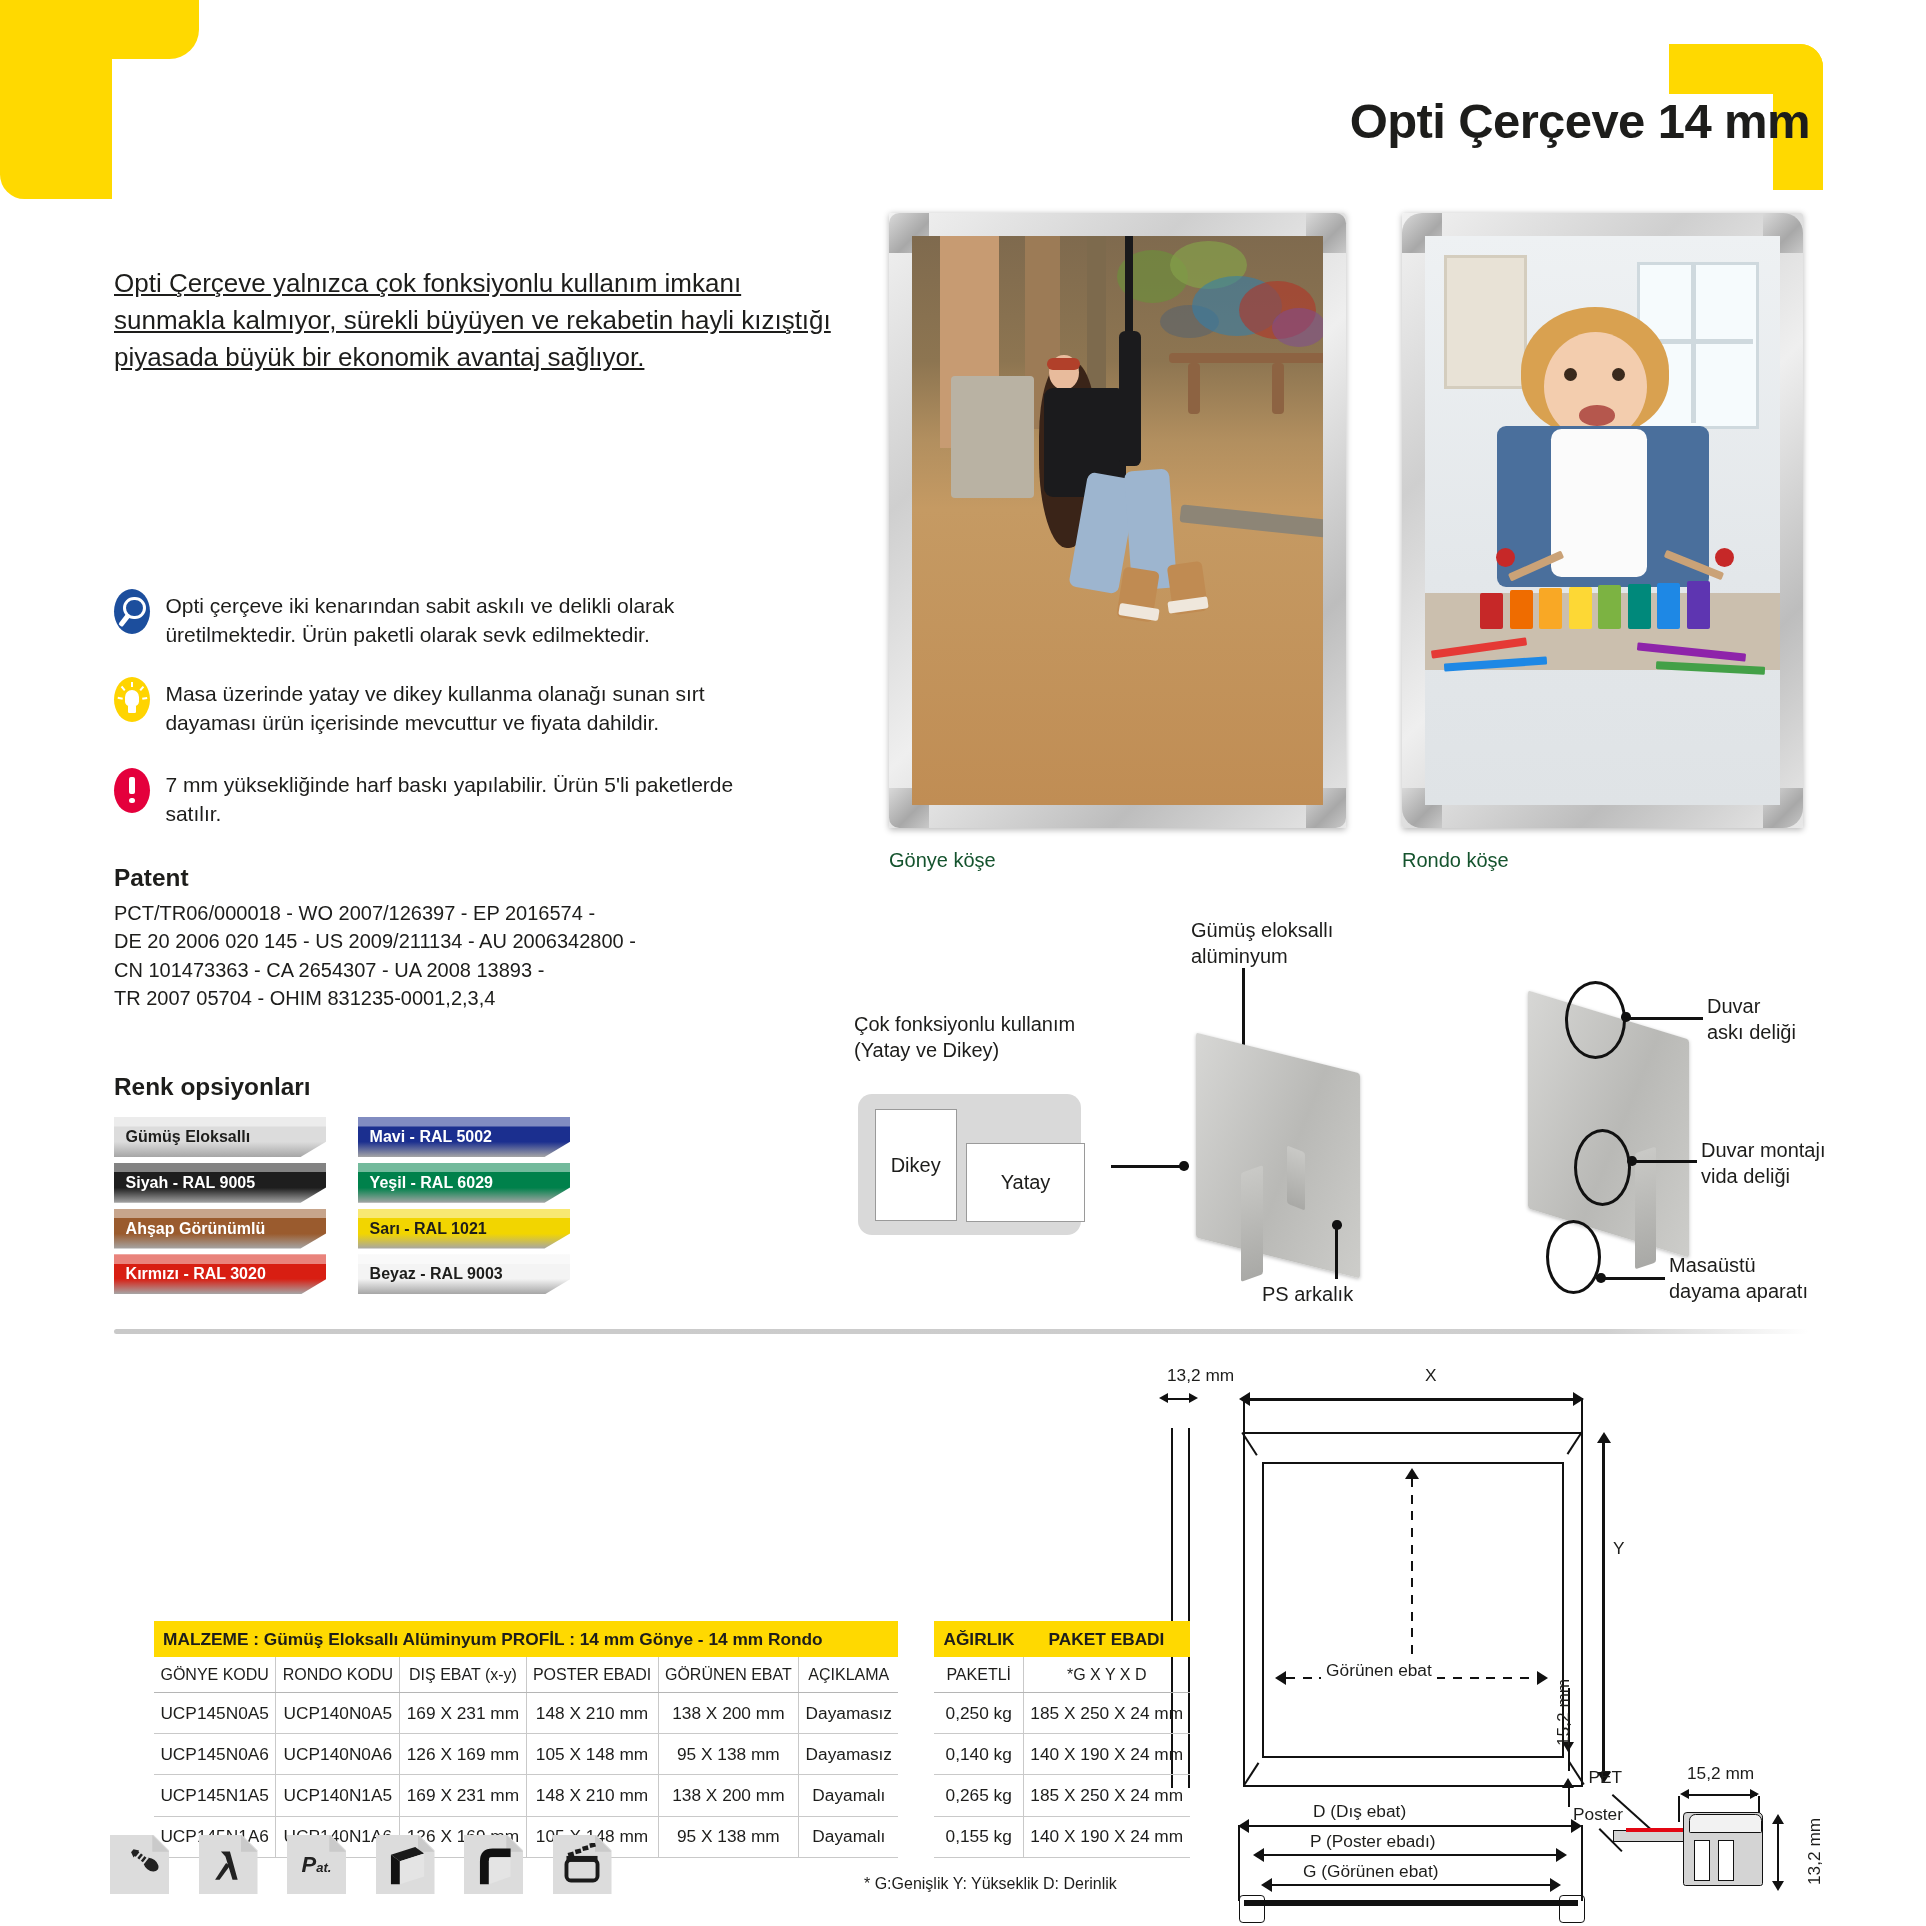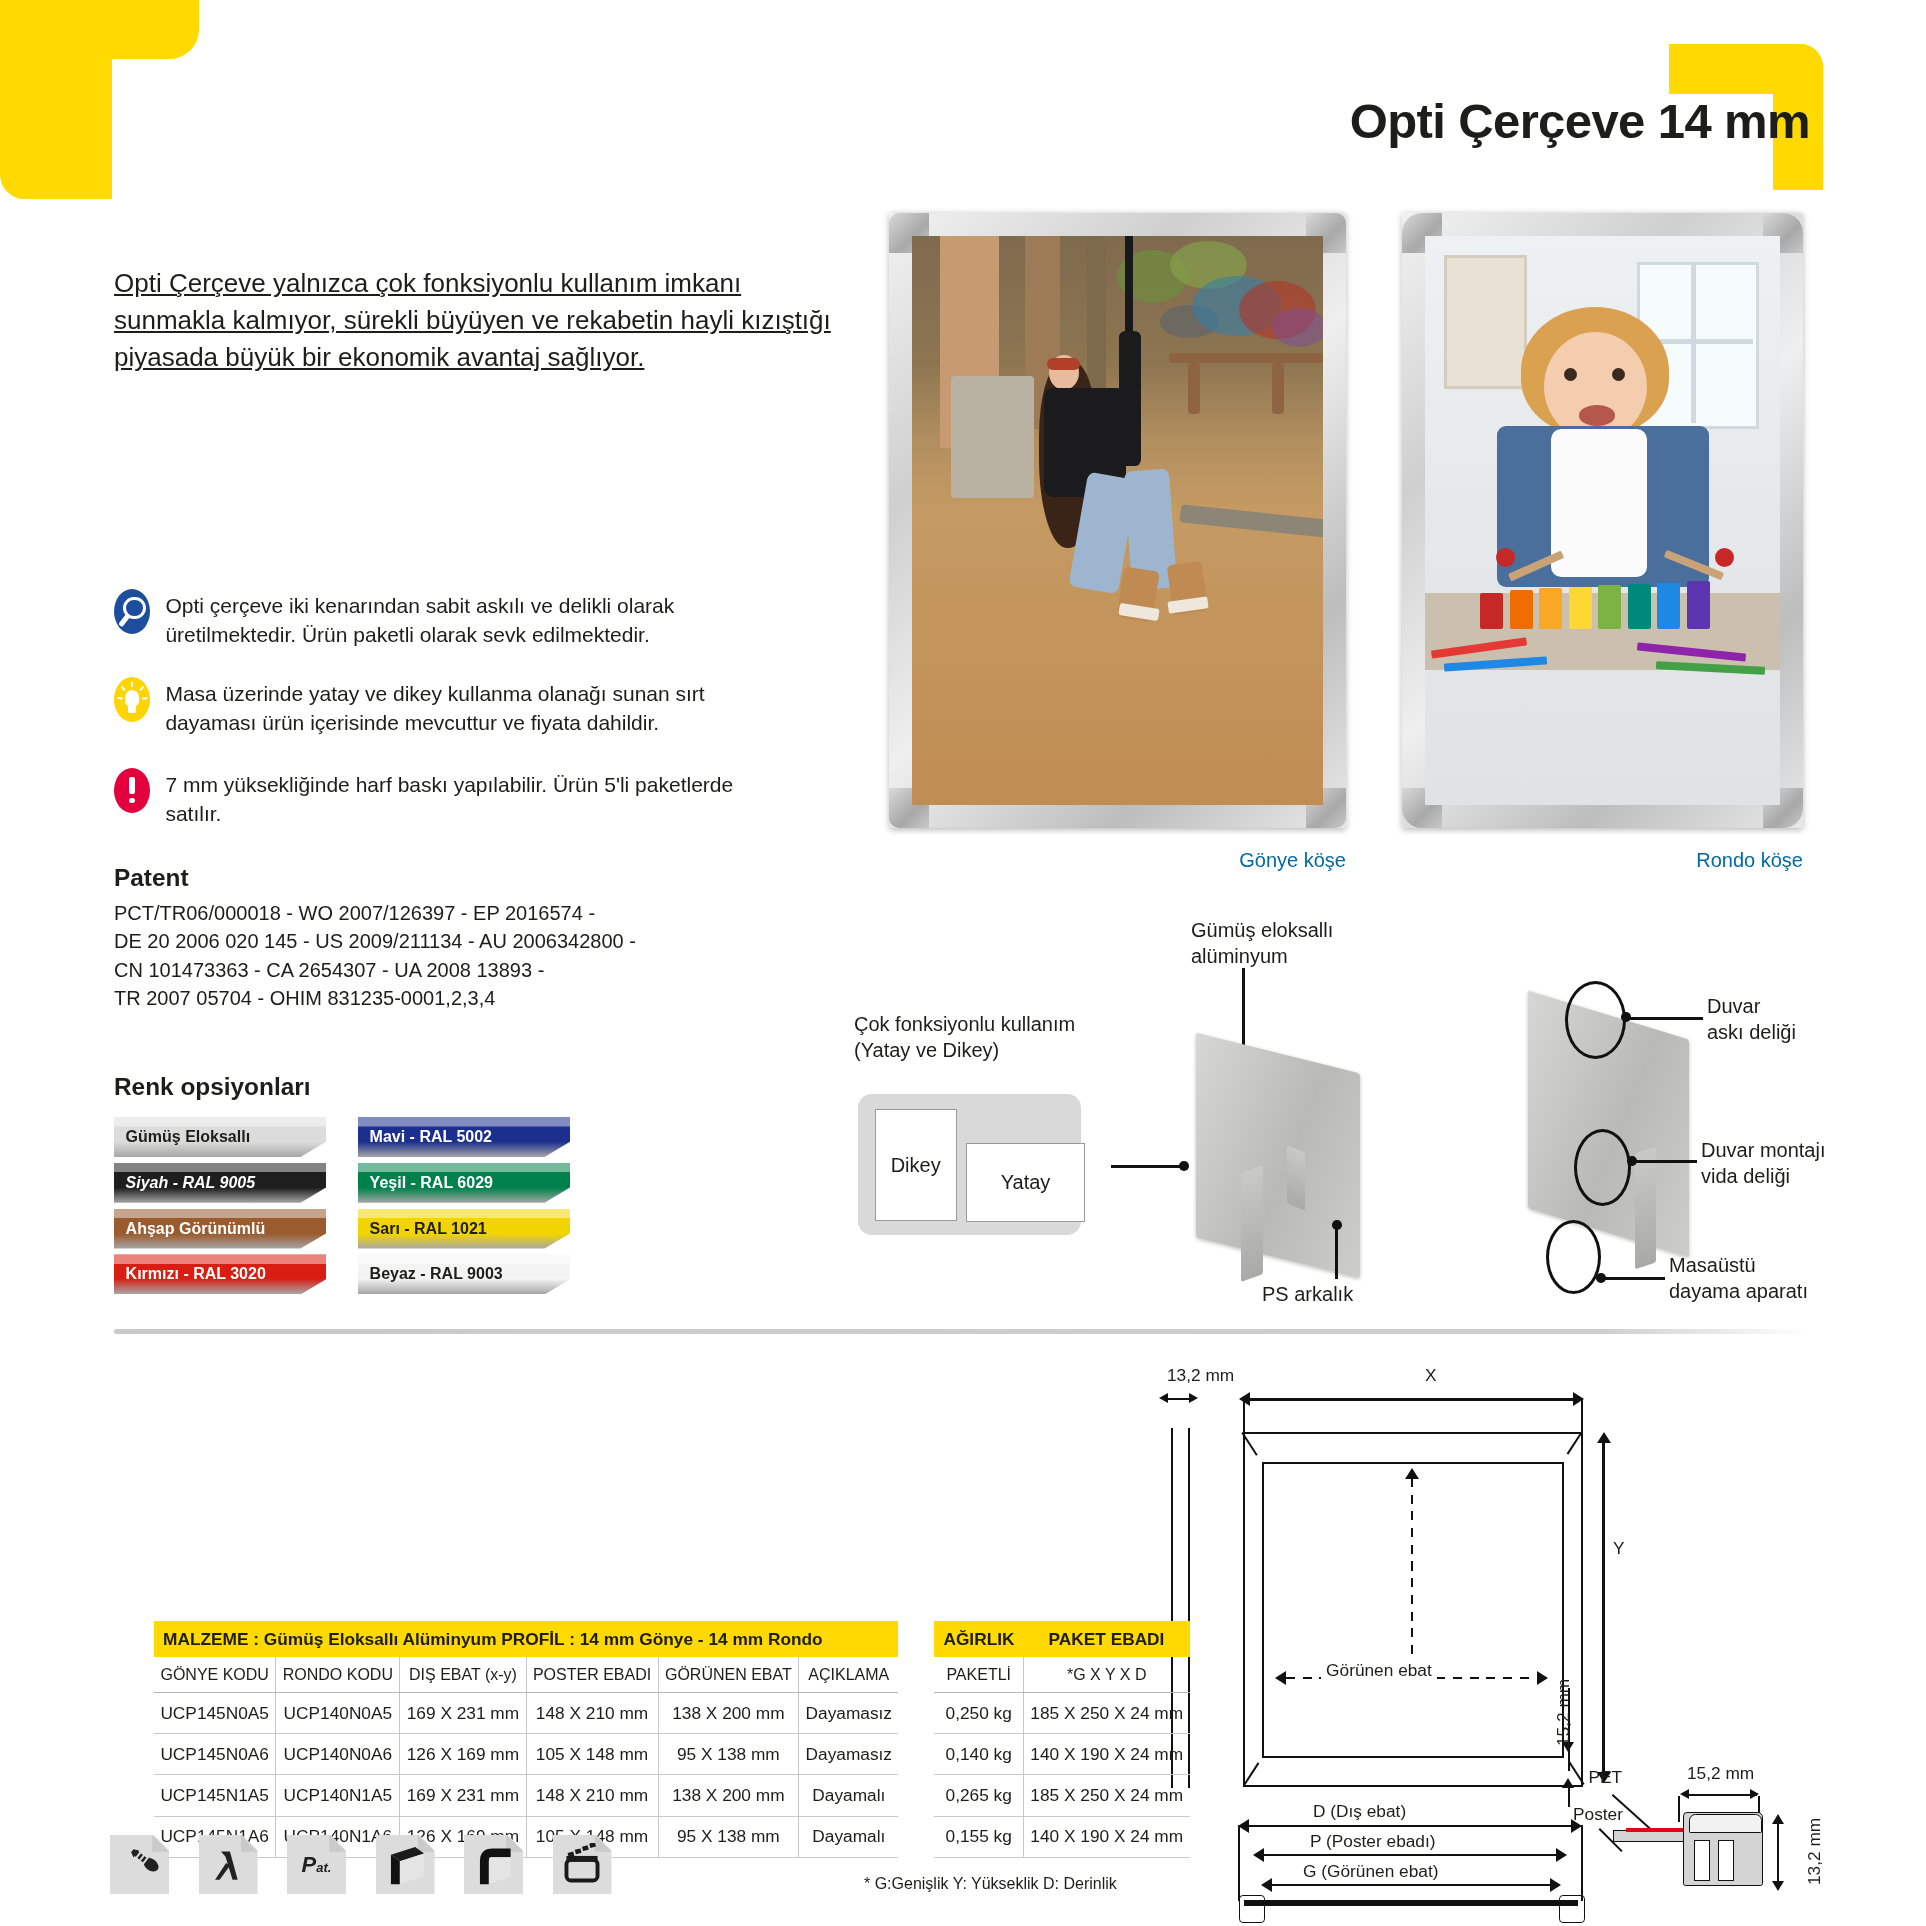--- a/index.html
+++ b/index.html
@@ -64,21 +64,21 @@
   .cnr{position:absolute;width:40px;height:40px;background:
        linear-gradient(135deg,#d9d9d9,#a8a8a8 60%,#c9c9c9);}
   .cnr.tl{left:0;top:0;border-radius:10.3px 0 0 0;}
   .cnr.tr{right:0;top:0;border-radius:0 10.3px 0 0;}
   .cnr.bl{left:0;bottom:0;border-radius:0 0 0 10.3px;}
   .cnr.br{right:0;bottom:0;border-radius:0 0 10.3px 0;}
   .rondo .cnr{border-radius:50% 0 0 0;}
   .rondo .cnr.tr{border-radius:0 50% 0 0;}
   .rondo .cnr.bl{border-radius:0 0 0 50%;}
   .rondo .cnr.br{border-radius:0 0 50% 0;}
-  .photo-cap{position:absolute;font-size:20px;color:#0369a1;text-align:right;}
+  .photo-cap{position:absolute;font-size:20px;color:#14532d;text-align:left;}
 
   
   .sceneA{position:absolute;inset:0;background:
      linear-gradient(#7f6a4e 0%,#8d7551 22%,#b28f5f 36%,#c59a63 48%,#c08d54 100%);}
   .sA-trunk{position:absolute;background:#a98561;}
   .sA-leaf{position:absolute;border-radius:50%;}
   .sA-rope{position:absolute;background:#19191b;width:8.3px;}
   .sA-head{position:absolute;width:29.5px;height:35px;background:#e8bb9c;border-radius:50%;}
   .sA-band{position:absolute;width:33px;height:11.6px;background:#b1402a;border-radius:5.8px;}
   .sA-hair{position:absolute;background:#3a2418;border-radius:40% 40% 48% 48%;}
@@ -203,21 +203,21 @@
 <div class="abs" id="color-grid">
   <div class="col-col" style="left:0">
     <div class="chip" id="c-l0">
       <div class="bar" style="background: linear-gradient(rgb(220, 220, 220) 0%, rgb(220, 220, 220) 62%, rgba(0, 0, 0, 0.35) 100%);"></div>
         <div class="hi"></div>
       <div class="lbl" style="color: rgb(29, 29, 27);">Gümüş Eloksallı</div>
       </div>
     <div class="chip" id="c-l1">
       <div class="bar" style="background: linear-gradient(rgb(30, 30, 30) 0%, rgb(30, 30, 30) 62%, rgba(0, 0, 0, 0.35) 100%);"></div>
         <div class="hi"></div>
-      <div class="lbl" style="color: rgb(255, 255, 255); font-style: italic;">Siyah  - RAL 9005</div>
+      <div class="lbl" style="color: rgb(255, 255, 255);">Siyah  - RAL 9005</div>
       </div>
     <div class="chip" id="c-l2">
       <div class="bar" style="background: linear-gradient(rgb(154, 91, 46) 0%, rgb(154, 91, 46) 62%, rgba(0, 0, 0, 0.35) 100%);"></div>
         <div class="hi"></div>
       <div class="lbl" style="color: rgb(255, 255, 255);">Ahşap Görünümlü</div>
       </div>
     <div class="chip" id="c-l3">
       <div class="bar" style="background: linear-gradient(rgb(216, 30, 18) 0%, rgb(216, 30, 18) 62%, rgba(0, 0, 0, 0.35) 100%);"></div>
         <div class="hi"></div>
       <div class="lbl" style="color: rgb(255, 255, 255);">Kırmızı - RAL 3020</div>

